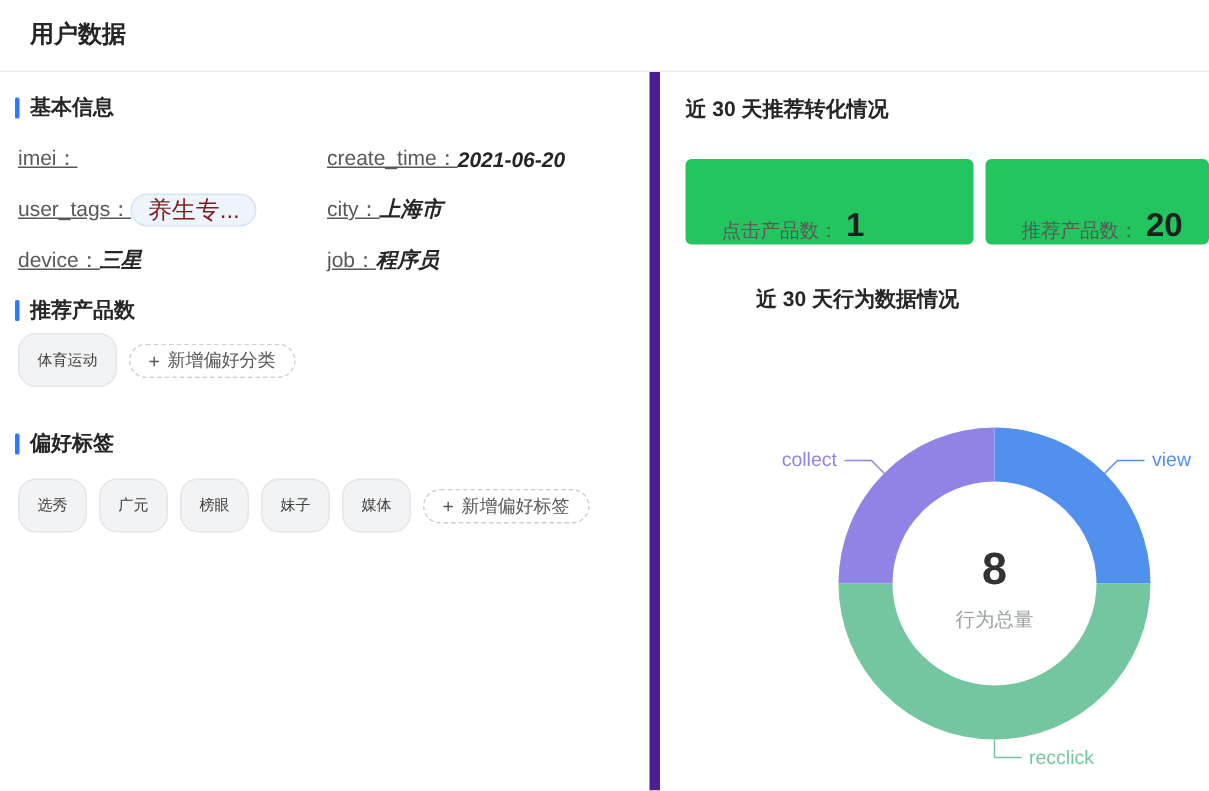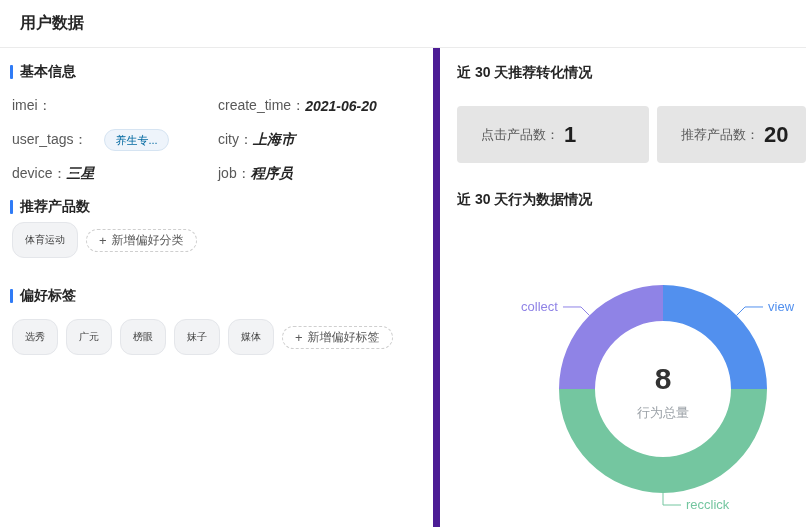--- a/index.html
+++ b/index.html
@@ -14,48 +14,48 @@
     padding:16px 10px 0 10px; }
   .right-panel { flex:1; position:relative; padding:16px 0 0 17px; }
 
   .sec-head { display:flex; align-items:center; height:15px; }
   .sec-bar { width:3px; height:14px; background:#2F7BF6; border-radius:1px;
     margin-right:7px; }
   .sec-title { font-size:14px; font-weight:700; color:#262626; }
 
   .info-grid { display:grid; grid-template-columns:206px 1fr; margin:10px 0 0 2px; }
   .field { height:34px; display:flex; align-items:center; font-size:14px; }
-  .flabel { color:#595959; white-space:pre; }
+  .flabel { color:#595959; white-space:pre;text-decoration:underline; }
   .fvalue { color:#262626; font-weight:600;font-style:italic; }
   .utag { display:inline-flex; align-items:center; height:22px; padding:0 10px;
     background:#eef4fb; border:1px solid #d6e4f2; border-radius:11px;
-    font-size:11px; color:#0369a1;margin-left:17px; }
+    font-size:16px; color:#7f1d1d; }
 
   .tag-row { display:flex; align-items:center; flex-wrap:wrap; gap:8px; margin-left:2px; }
   .tag-row.cat { margin-top:8px; }
   .tag-row.lbl { margin-top:16px; }
   .sec-head.cat { margin-top:8px; }
   .sec-head.lbl { margin-top:30px; }
   .tag { display:inline-flex; align-items:center; height:23px; padding:17px 12px;
     background:#f2f3f5; border:1px solid #e4e6ea; border-radius:12px;
     font-size:10px; color:#404040; }
   .add-btn { display:inline-flex; align-items:center; height:23px; padding:0 12px;
     background:#fff; border:1px dashed #cfcfcf; border-radius:12px;
     font-size:12px; color:#595959; cursor:pointer; gap:5px; }
   .plus { font-size:13px; line-height:1; color:#595959; }
 
   .rp-title { font-size:14px; font-weight:700; color:#262626; }
   .cards { display:flex; gap:8px; margin-top:24px; }
-  .stat-card { height:57px; background:#e5e5e5; border-radius:4px;
-    display:flex; align-items:center; padding-left:24px; }
+  .stat-card { height:57px; background:#22c55e; border-radius:4px;
+    display:flex; align-items:flex-end; padding-left:24px; }
   .stat-card.first { width:192px; flex:0 0 192px; }
   .stat-card.second { flex:1; }
   .stat-label { font-size:13px; color:#595959; }
   .stat-value { font-size:22px; font-weight:700; color:#1f1f1f; margin-left:5px; }
-  .rp-title.second { margin-top:28px; }
+  .rp-title.second { margin-top:28px;margin-left:47px; }
 
   .donut-svg { position:absolute; left:9px; top:231px; }
   .donut-slice { cursor:pointer; }
   text { font-family:"Liberation Sans","DejaVu Sans",sans-serif; }
 </style>
 </head>
 <body>
 
 <div class="page">
   <header class="titlebar">

